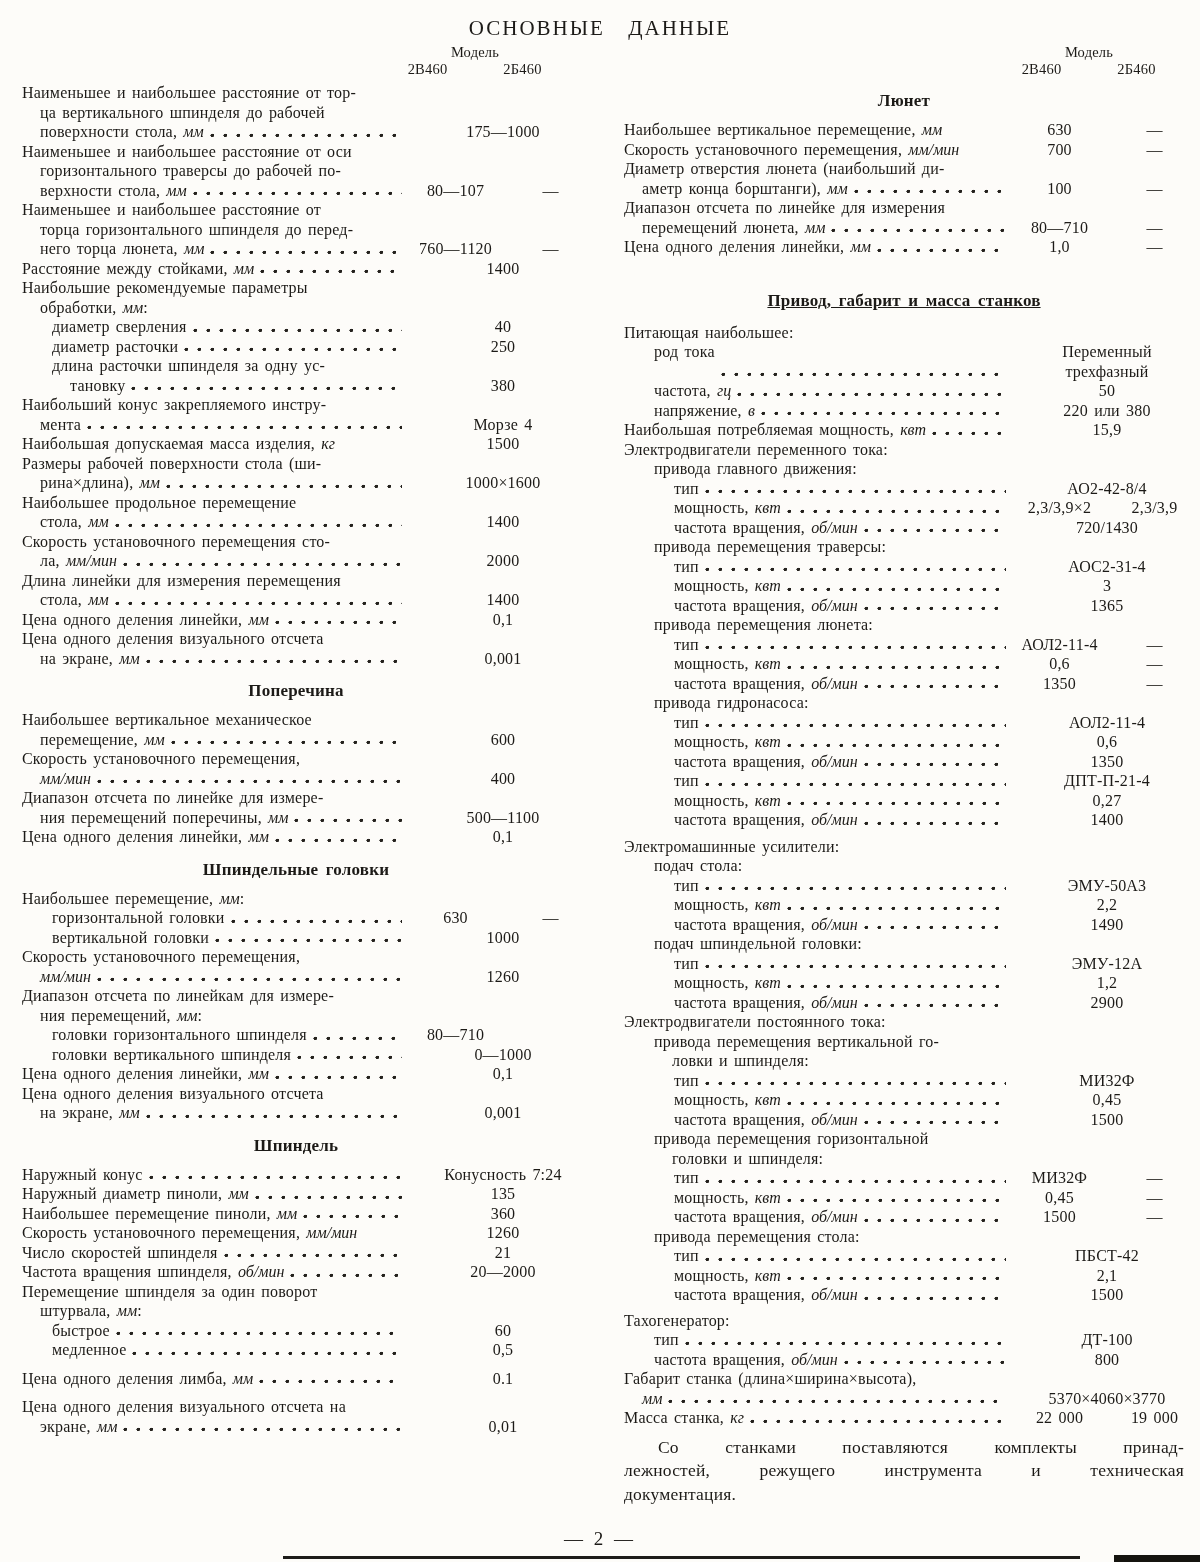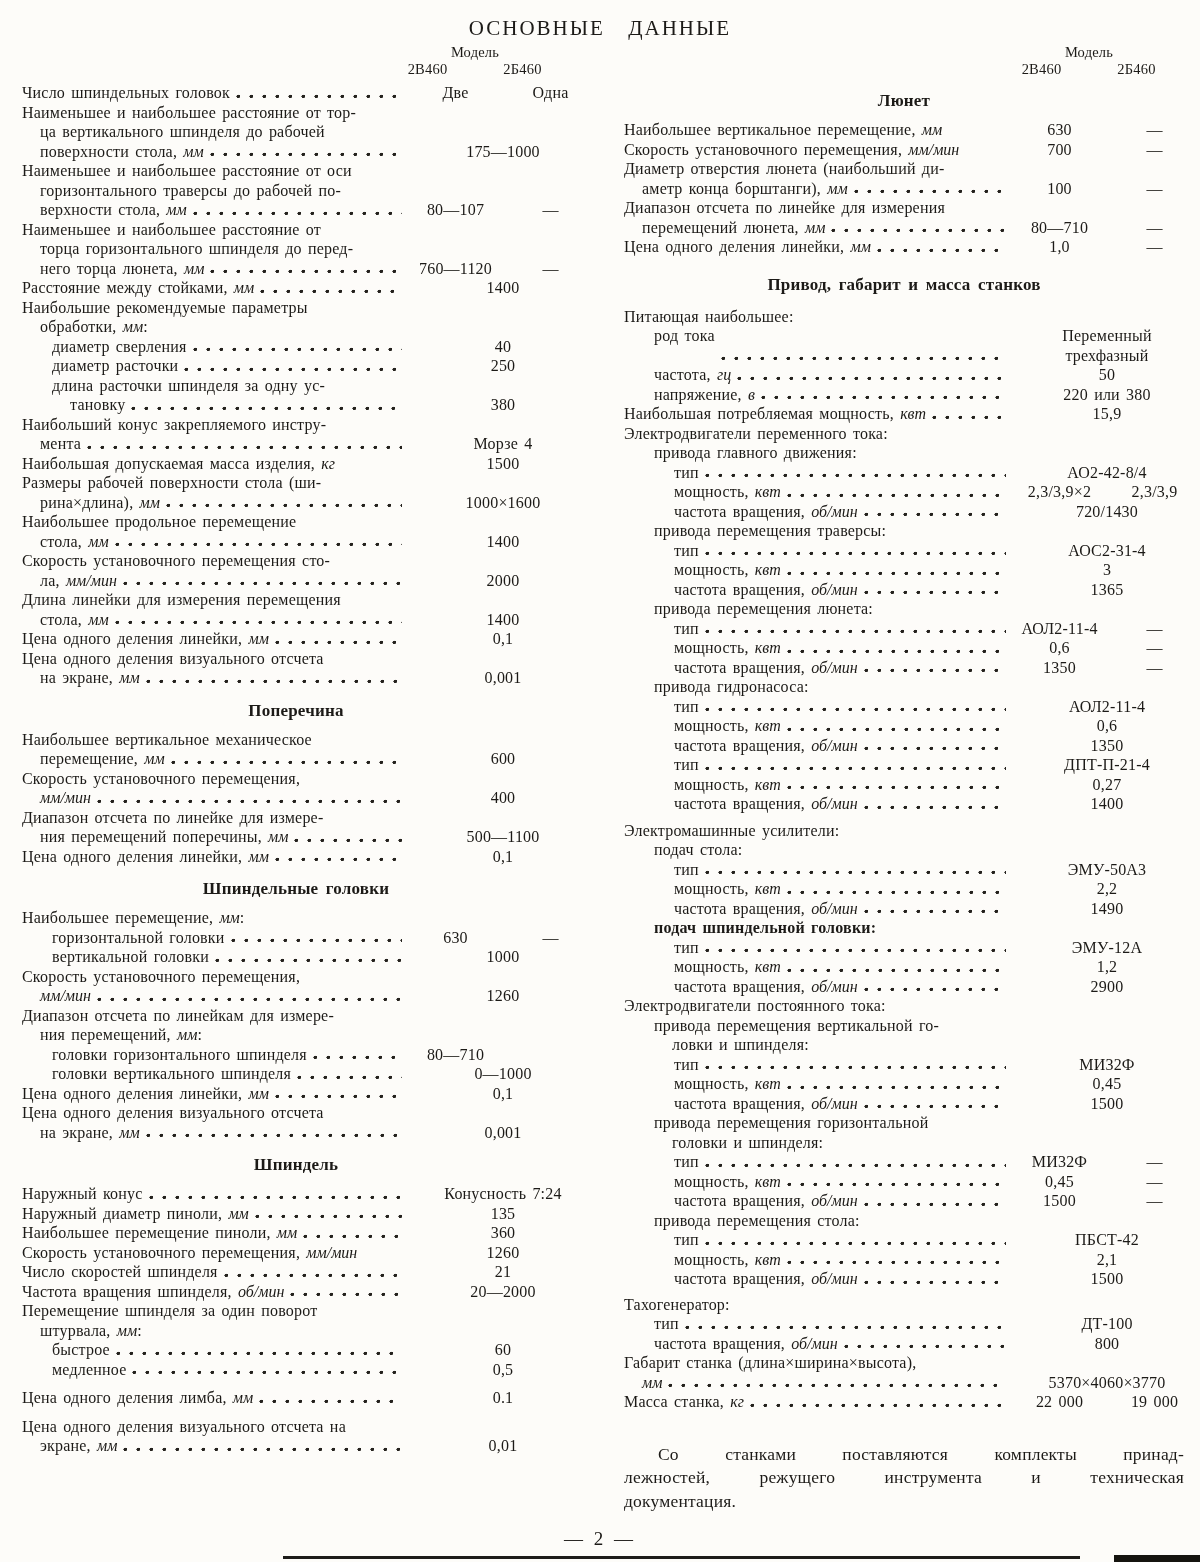--- a/index.html
+++ b/index.html
@@ -12,36 +12,36 @@
   .col-left{width:548px;flex:none;}
   .col-right{width:560px;flex:none;}
   
   .models{width:190px;margin-left:auto;margin-bottom:5px;font-size:14.5px;line-height:17px;}
   .mlabel{text-align:center;}
   .mrow{display:flex;}
   .mrow span{width:95px;text-align:center;flex:none;}
   
   .sec{font-weight:bold;text-align:center;font-size:17px;line-height:22px;
        margin:12px 0 8px;word-spacing:3px;}
-  .sec.big{margin:17px 0 11px;}
+  .sec.big{margin:33px 0 11px;text-decoration:underline;}
   
   .line{line-height:19.5px;word-spacing:2px;}
   .fl{display:flex;align-items:stretch;}
   .lbl{flex:none;white-space:nowrap;}
   .dots{flex:1;min-width:8px;align-self:flex-end;height:5px;margin:0 6px 4px 6px;
         background-image:radial-gradient(circle at 2.2px 2.4px,#25221e 1.6px,rgba(0,0,0,0) 1.95px);
         background-size:13px 5px;background-repeat:repeat-x;background-position:0 100%;}
   .fill{flex:1;min-width:6px;}
   .vals{display:flex;flex:none;margin-right:-28px;}
   .col-right .vals{margin-right:-18px;}
   .v{width:95px;flex:none;text-align:center;white-space:pre-line;}
   .vs{width:190px;flex:none;text-align:center;white-space:pre-line;}
   i{letter-spacing:0;}
   
-  .para{margin-top:31px;font-size:17.5px;line-height:23.5px;word-spacing:4px;}
+  .para{margin-top:8px;font-size:17.5px;line-height:23.5px;word-spacing:4px;}
   .pline{text-align:justify;text-align-last:justify;}
   .pline.first{text-indent:34px;}
   .pline.last{text-align:left;text-align-last:left;}
   
   .pageno{position:absolute;left:0;right:0;bottom:12px;text-align:center;
           font-size:19px;letter-spacing:3px;}
   .rule{position:absolute;left:283px;width:797px;bottom:3px;height:3px;background:#1d1c1a;}
   .corner{position:absolute;right:0;bottom:0;width:86px;height:7px;background:#15140f;}
 </style>
 </head>
@@ -52,30 +52,20 @@
   <div class="cols">
     <div class="col-left">
         <div class="models">
           <div class="mlabel">Модель</div>
           <div class="mrow">
             <span>2В460</span>
             <span>2Б460</span>
           </div>
         </div>
         <div class="row">
-          <div class="line fl">
-            <span class="lbl" style="padding-left: 0px;">Число шпиндельных головок</span>
-            <span class="dots"></span>
-            <span class="vals">
-              <span class="v">Две</span>
-              <span class="v">Одна</span>
-            </span>
-          </div>
-        </div>
-        <div class="row">
           <div class="line" style="padding-left: 0px;">Наименьшее и наибольшее расстояние от тор-</div>
           <div class="line" style="padding-left: 18px;">ца вертикального шпинделя до рабочей</div>
           <div class="line fl">
             <span class="lbl" style="padding-left: 18px;">поверхности стола, <i>мм</i></span>
             <span class="dots"></span>
             <span class="vals">
               <span class="vs">175—1000</span>
             </span>
           </div>
         </div>
@@ -742,21 +732,21 @@
           <div class="line fl">
             <span class="lbl" style="padding-left: 50px;">частота вращения, <i>об/мин</i></span>
             <span class="dots"></span>
             <span class="vals">
               <span class="vs">1490</span>
             </span>
           </div>
         </div>
         <div class="row">
           <div class="line fl">
-            <span class="lbl" style="padding-left: 30px; font-weight: bold;">подач шпиндельной головки:</span>
+            <span class="lbl" style="padding-left: 30px;">подач шпиндельной головки:</span>
           </div>
         </div>
         <div class="row">
           <div class="line fl">
             <span class="lbl" style="padding-left: 50px;">тип</span>
             <span class="dots"></span>
             <span class="vals">
               <span class="vs">ЭМУ-12А</span>
             </span>
           </div>

